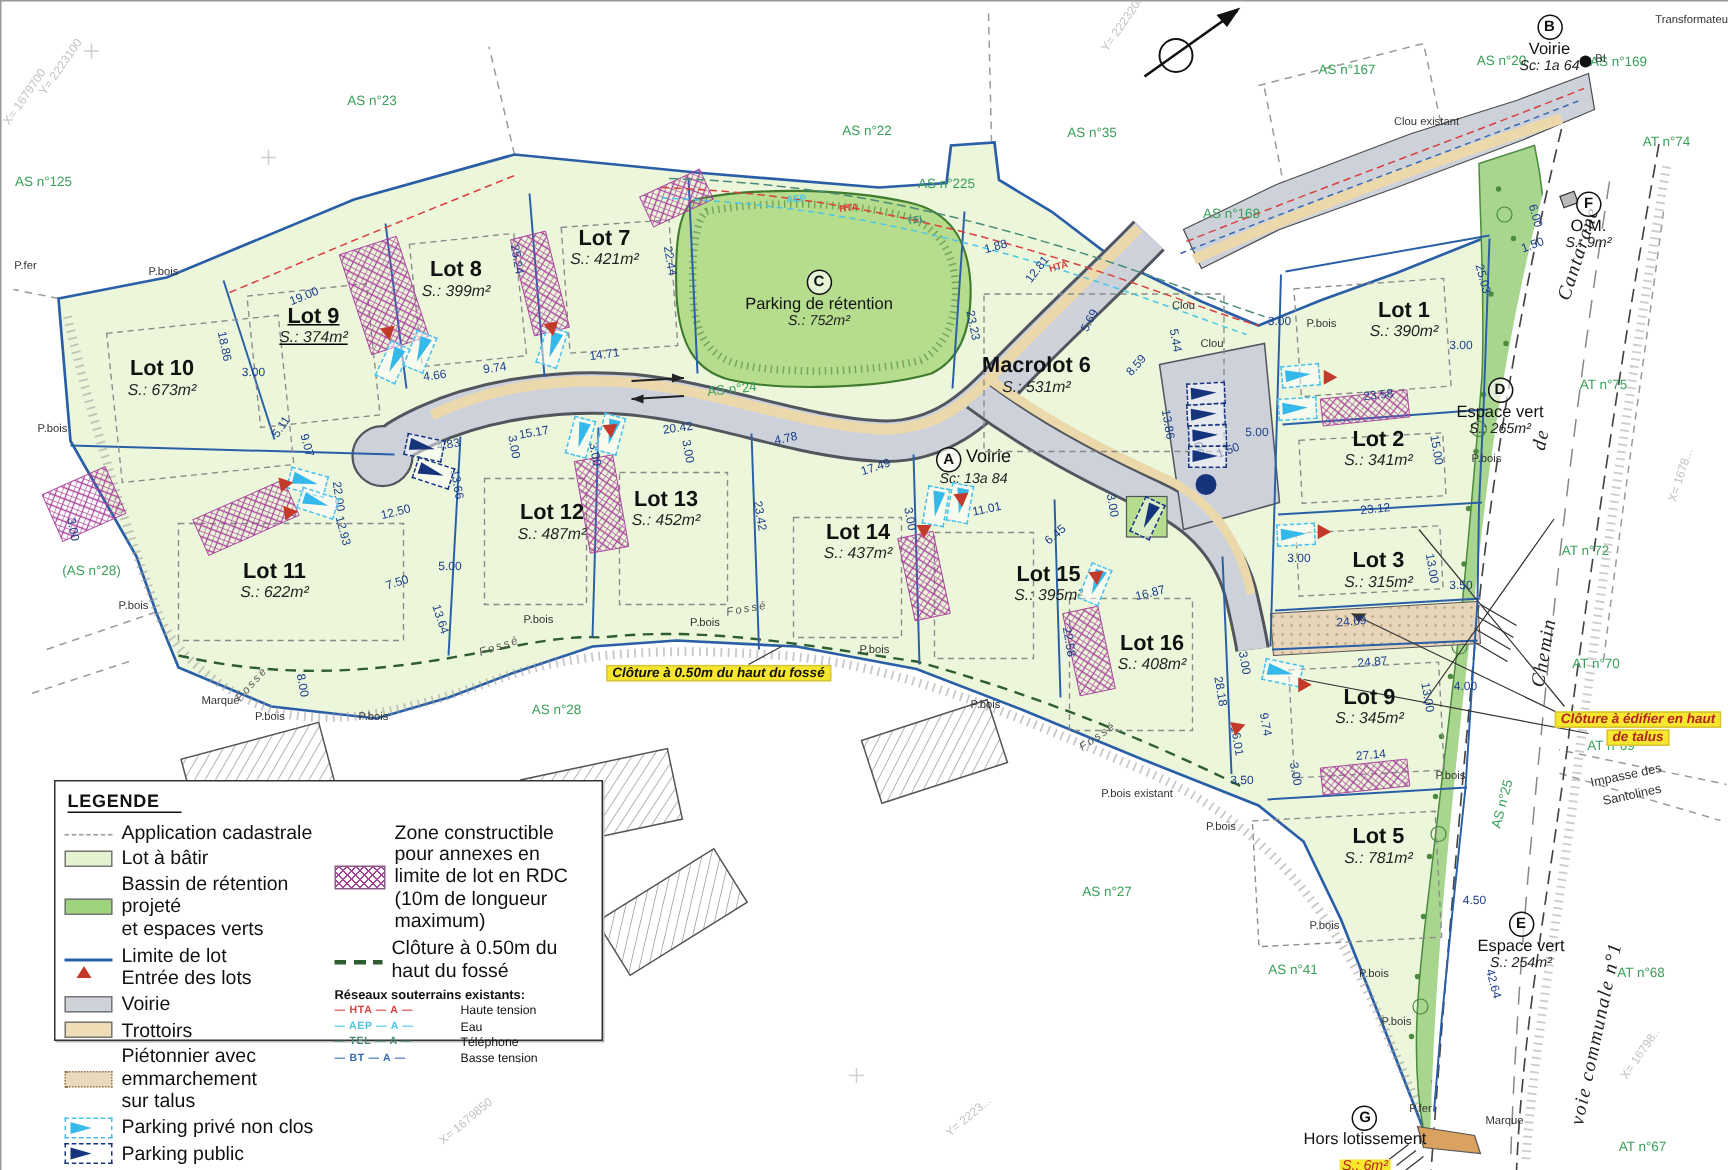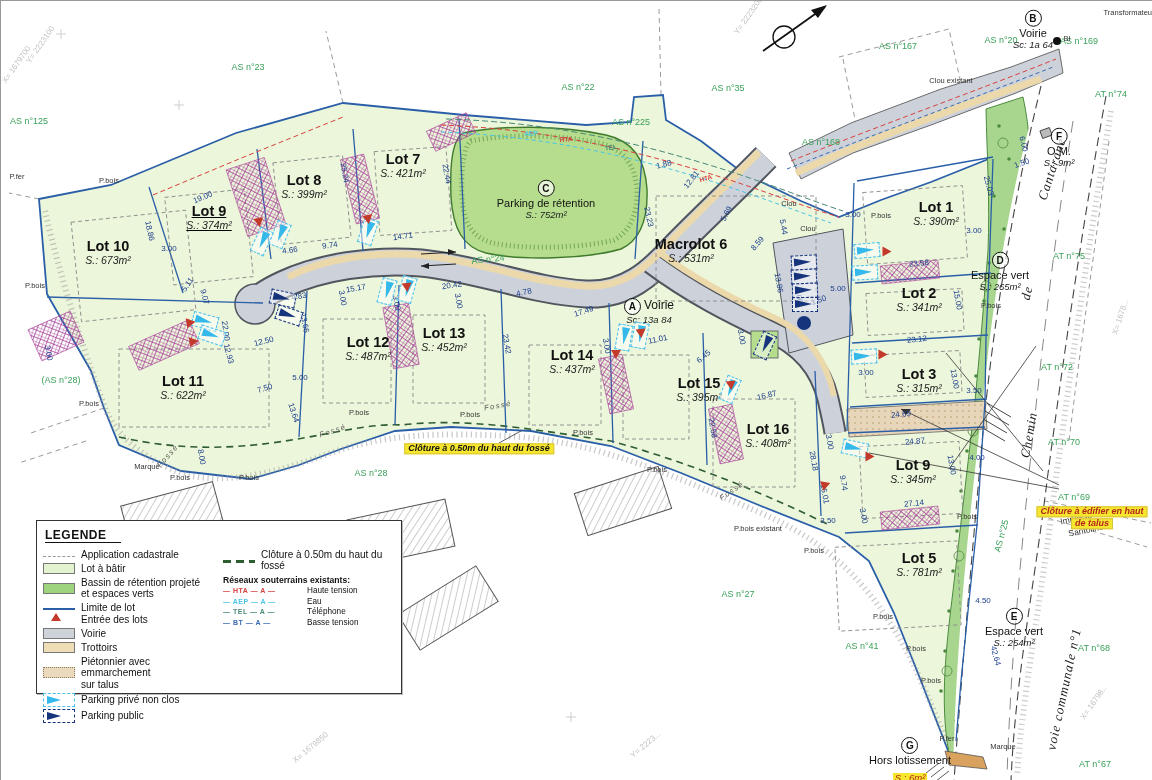--- a/index.html
+++ b/index.html
@@ -10,21 +10,21 @@
   .lbl{position:absolute;transform:translate(-50%,-50%);white-space:nowrap;line-height:1.05;}
   .ref{color:#3aa05a;font-size:9px;}
   .dim{color:#1b3d8c;font-size:8px;}
   .small{color:#333;font-size:7.5px;}
   .fosse{color:#555;font-size:7.5px;font-style:italic;letter-spacing:1.5px;}
   .net{font-size:6.5px;font-weight:bold;}
   .coord{color:#c2c2c2;font-size:8px;}
   .road{color:#222;font-size:13px;font-style:italic;font-family:"Liberation Serif",serif;letter-spacing:1px;}
   .road-sm{color:#333;font-size:8.5px;font-family:"Liberation Sans",sans-serif;font-style:normal;letter-spacing:0;}
   .note{background:#f6e62e;color:#111;font-size:9px;font-weight:bold;font-style:italic;padding:0 3px;border:1px solid #d8c43a;}
-  .note-red{color:#b3261e;margin-top:32px;}
+  .note-red{color:#b3261e;}
   .lotlab{position:absolute;transform:translate(-50%,-50%);text-align:center;white-space:nowrap;}
   .lot-name{font-weight:bold;font-size:14.5px;color:#111;}
   .lot-area{font-style:italic;font-size:10.5px;color:#222;}
   .feature{position:absolute;transform:translate(-50%,-50%);text-align:center;white-space:nowrap;line-height:1.15;}
   .flet{display:inline-block;width:15px;height:15px;border:1.4px solid #111;border-radius:50%;
         font-size:10px;font-weight:bold;line-height:15px;text-align:center;background:rgba(255,255,255,.65);color:#111;}
   .flab{font-size:11px;color:#111;display:block;}
   .farea{font-size:9.5px;font-style:italic;color:#222;display:block;}
   .farea.hl{background:#f6e62e;color:#b3261e;display:inline-block;padding:0 2px;}
   .feature.inline .flab{display:inline-block;margin-left:3px;vertical-align:middle;font-size:12px;}
@@ -36,21 +36,21 @@
   .entry{position:absolute;width:0;height:0;border-left:5px solid transparent;border-right:5px solid transparent;
          border-bottom:9px solid #c3392a;}
   
   #legend{position:absolute;left:35px;top:519px;width:366px;height:174px;background:#fff;
           border:1.6px solid #333;box-shadow:1px 1px 0 #bbb;padding:4px 6px;box-sizing:border-box;}
   #legend h3{margin:0 0 3px 2px;font-size:12px;letter-spacing:.5px;color:#111;
              display:inline-block;border-bottom:1.5px solid #111;padding-right:14px;}
   .lcols{display:flex;gap:8px;}
   .lcol{flex:1;}
   .lrow{display:flex;align-items:center;gap:6px;margin:2.5px 0;}
-  .ltext{font-size:10px;color:#111;white-space:pre-line;line-height:1.15;}
+  .ltext{font-size:13px;color:#111;white-space:pre-line;line-height:1.15;}
   .sw{flex:0 0 32px;height:11px;box-sizing:border-box;position:relative;}
   .sw-cadastre{border:0;border-top:1px dashed #999;height:1px;margin-top:4px;}
   .sw-lot{background:#e4f3cf;border:1px solid #777;}
   .sw-basin{background:#9fd47e;border:1px solid #777;}
   .sw-voirie{background:#ced3da;border:1px solid #777;}
   .sw-trottoirs{background:#eeddb5;border:1px solid #777;}
   .sw-pieton{background:#ead9bd;border:1px dotted #8a7a5a;}
   .sw-limite{border:0;height:14px;}
   .sw-limite .ln{position:absolute;left:0;top:1px;width:32px;height:2px;background:#2a5fa8;}
   .sw-limite .tr{position:absolute;left:8px;top:6px;width:0;height:0;border-left:5px solid transparent;
@@ -605,20 +605,26 @@
             <span class="sw sw-pprive"></span>
             <span class="ltext">Parking privé non clos</span>
           </div>
           <div class="lrow">
             <span class="sw sw-ppublic"></span>
             <span class="ltext">Parking public</span>
           </div>
         </div>
     <div class="lcol" id="legend-right">
           <div class="lrow">
+            <span class="sw sw-zone"></span>
+            <span class="ltext">Zone constructible pour annexes en
+limite de lot en RDC (10m de longueur
+maximum)</span>
+          </div>
+          <div class="lrow">
             <span class="sw sw-cloture"></span>
             <span class="ltext">Clôture à 0.50m du haut du fossé</span>
           </div>
           <div class="nettitle">Réseaux souterrains existants:</div>
           <div class="netrow">
             <span class="netsw" style="color: rgb(217, 64, 64);">— HTA — A —</span>
             <span class="netlab">Haute tension</span>
           </div>
           <div class="netrow">
             <span class="netsw" style="color: rgb(73, 198, 232);">— AEP — A —</span>

